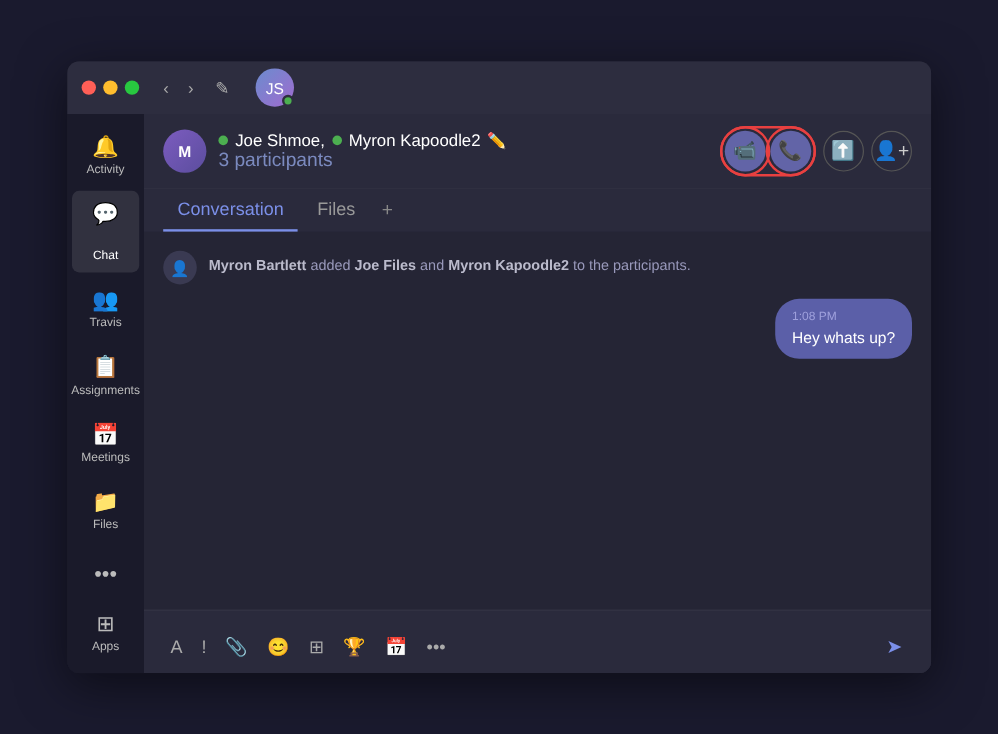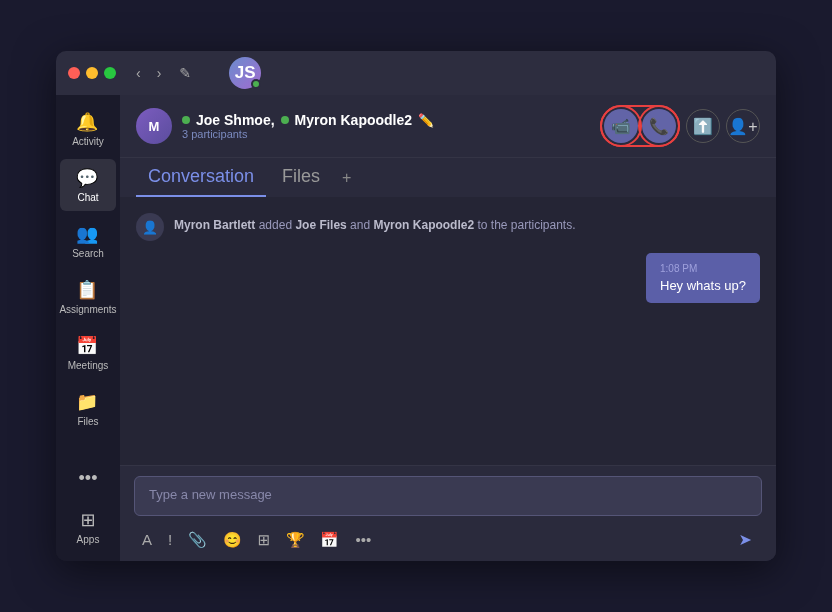--- a/index.html
+++ b/index.html
@@ -79,25 +79,24 @@
       margin-left: 8px;
     }
     .avatar {
       width: 32px;
       height: 32px;
       border-radius: 50%;
       background: linear-gradient(135deg, #6b8cce, #a06bcf);
       display: flex;
       align-items: center;
       justify-content: center;
-      font-size: 17px;
+      font-size: 13px;
       color: white;
-      font-weight: bold;
+      font-weight: normal;
       overflow: hidden;
-      margin-left: 16px;
     }
     .avatar-badge {
       position: absolute;
       bottom: 0;
       right: 0;
       width: 10px;
       height: 10px;
       background: #4CAF50;
       border-radius: 50%;
       border: 2px solid #2d2d3f;
@@ -135,21 +134,21 @@
     .sidebar-item .icon {
       font-size: 18px;
       color: #bbb;
     }
     .sidebar-item.active .icon { color: #ffffff; }
     .sidebar-item .label {
       font-size: 10px;
       color: #bbb;
       text-align: left;
     }
-    .sidebar-item.active .label { color: #ffffff; }
+    .sidebar-item.active .label { color: #ffffff; margin-top: 16px; }
     .sidebar-spacer { flex: 1; }
     .sidebar-more {
       display: flex;
       flex-direction: column;
       align-items: center;
       gap: 3px;
       padding: 8px 4px;
       cursor: pointer;
       color: #bbb;
       font-size: 18px;
@@ -188,37 +187,37 @@
     .chat-header-info {
       flex: 1;
     }
     .chat-title {
       display: flex;
       align-items: center;
       gap: 6px;
     }
     .chat-title-text {
       font-size: 14px;
-      font-weight: 700;
+      font-weight: 400;
       color: #ffffff;
     }
     .online-dot {
       width: 8px;
       height: 8px;
       border-radius: 50%;
       background: #4CAF50;
       flex-shrink: 0;
     }
     .edit-icon {
       color: #999;
       font-size: 13px;
       cursor: pointer;
     }
     .chat-subtitle {
-      font-size: 11px;
+      font-size: 16px;
       color: #7b8abf;
     }
     .chat-actions {
       display: flex;
       align-items: center;
       gap: 6px;
     }
     .action-btn {
       width: 34px;
       height: 34px;
@@ -246,21 +245,21 @@
     .chat-tabs {
       display: flex;
       align-items: center;
       gap: 0;
       padding: 0 16px;
       background: #2a2a3c;
       flex-shrink: 0;
     }
     .tab {
       padding: 8px 12px;
-      font-size: 18px;
+      font-size: 15px;
       color: #999;
       cursor: pointer;
       border-bottom: 2px solid transparent;
       margin-right: 4px;
     }
     .tab.active {
       color: #7b8fe8;
       border-bottom: 2px solid #7b8fe8;
     }
     .tab-add {
@@ -302,21 +301,21 @@
     }
     .system-text strong {
       color: #bbc;
       font-weight: 600;
     }
     .message-bubble {
       align-self: flex-end;
       background: #5b5fa8;
       color: white;
       padding: 10px 14px;
-      border-radius: 5px;
+      border-radius: 20px;
       max-width: 60%;
       font-size: 13px;
     }
     .message-time {
       font-size: 10px;
       color: #ccccff99;
       margin-bottom: 4px;
     }
     
     .input-area {
@@ -399,21 +398,21 @@
       <div class="sidebar-item">
         <span class="icon">🔔</span>
         <span class="label">Activity</span>
       </div>
       <div class="sidebar-item active">
         <span class="icon">💬</span>
         <span class="label">Chat</span>
       </div>
       <div class="sidebar-item">
         <span class="icon">👥</span>
-        <span class="label">Search</span>
+        <span class="label">Travis</span>
       </div>
       <div class="sidebar-item">
         <span class="icon">📋</span>
         <span class="label">Assignments</span>
       </div>
       <div class="sidebar-item">
         <span class="icon">📅</span>
         <span class="label">Meetings</span>
       </div>
       <div class="sidebar-item">
@@ -487,21 +486,20 @@
           </div>
         </div>
 
         <div class="message-bubble">
           <div class="message-time">1:08 PM</div>
           <div>Hey whats up?</div>
         </div>
       </div>
 
       <div class="input-area">
-        <textarea class="message-input" rows="1" placeholder="Type a new message" style=""></textarea>
         <div class="toolbar">
           <button class="toolbar-btn" title="Format">A</button>
           <button class="toolbar-btn" title="Mark as important">!</button>
           <button class="toolbar-btn" title="Attach">📎</button>
           <button class="toolbar-btn" title="Emoji">😊</button>
           <button class="toolbar-btn" title="Message type">⊞</button>
           <button class="toolbar-btn" title="Praise">🏆</button>
           <button class="toolbar-btn" title="Schedule">📅</button>
           <button class="toolbar-btn" title="More options">•••</button>
           <div class="toolbar-spacer"></div>

